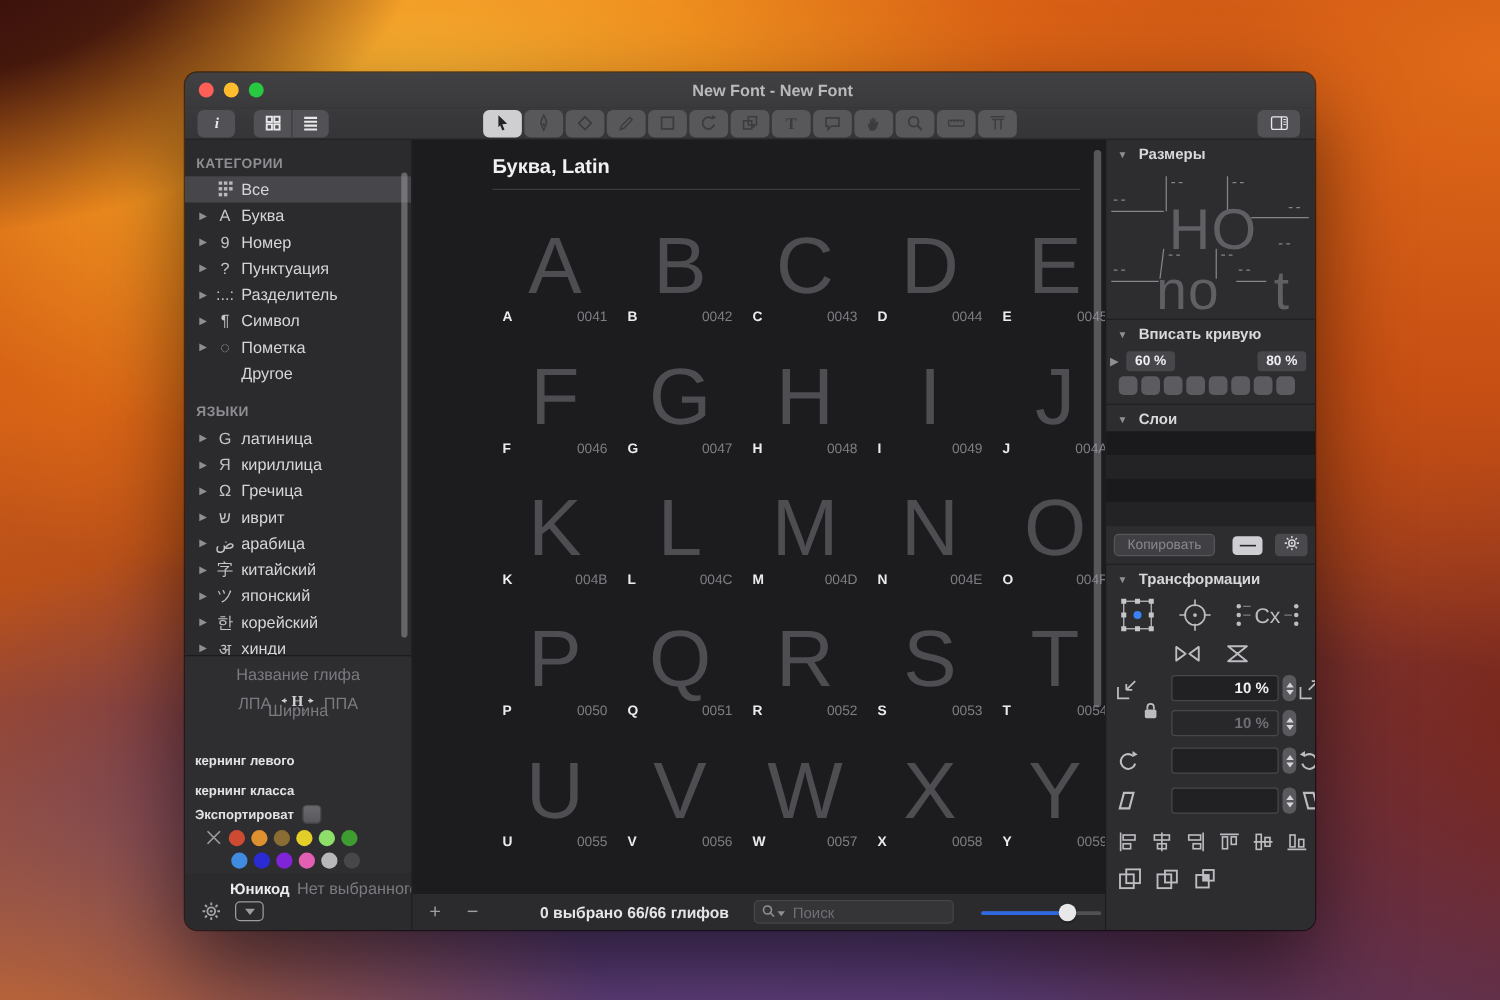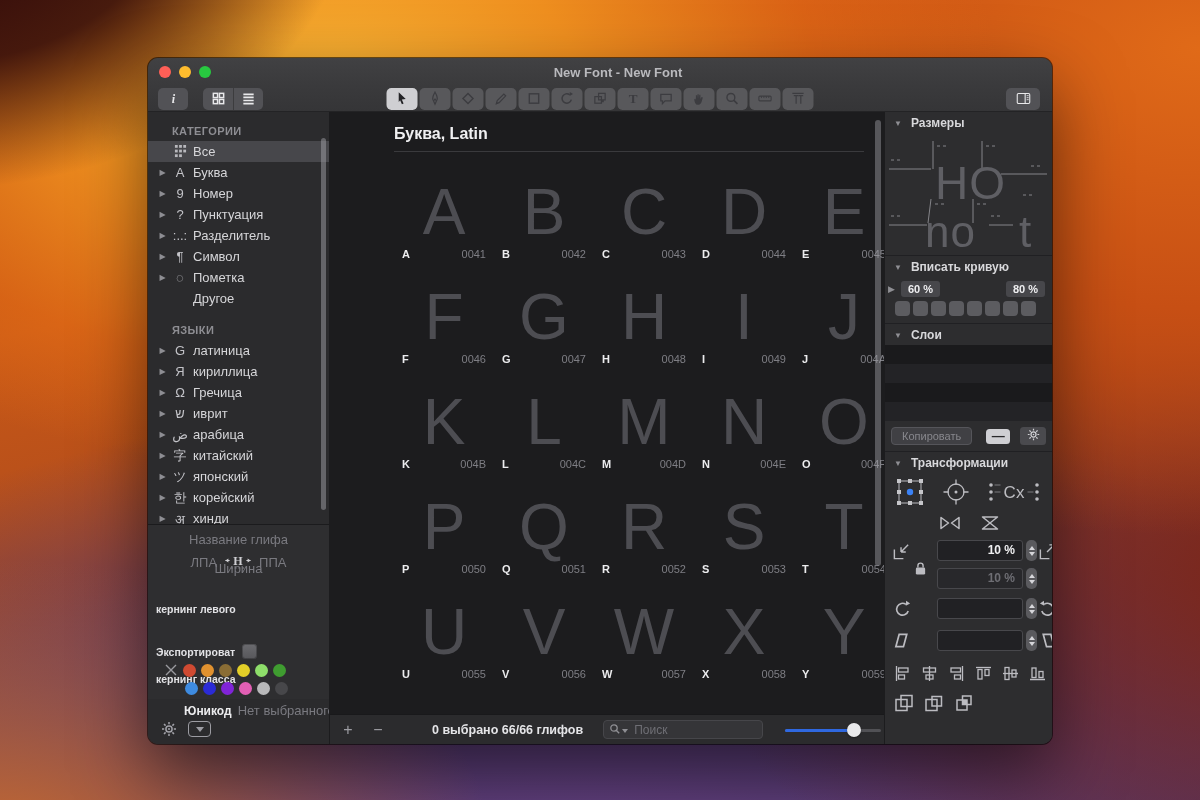--- a/index.html
+++ b/index.html
@@ -34,37 +34,37 @@
   .tool.sel { background:#cfcfd2; color:#232326; }
   .tool svg, .tbtn svg, .seg svg { width:15px; height:15px; display:block; }
   .btn-panel { position:absolute; right:12px; width:34px; }
   
   .content { display:flex; height:632px; }
   .left-col { width:182px; display:flex; flex-direction:column; background:#2b2b2d; border-right:1px solid #1c1c1e; }
   .main-col { width:554px; display:flex; flex-direction:column; }
   .right-panel { width:168px; background:#2d2d2f; border-left:1px solid #1c1c1e; position:relative; font-size:12px; color:#d6d6d9; }
   
   .sidebar { height:412px; overflow:hidden; position:relative; padding-top:6px; }
-  .shead { font-size:11px; font-weight:bold; color:#8e8e93; letter-spacing:.4px; padding:7px 0 4px 24px; }
+  .shead { font-size:11px; font-weight:bold; color:#8e8e93; letter-spacing:.4px; padding:7px 0 4px 9px; }
   .srow { height:21px; display:flex; align-items:center; padding-left:8px; font-size:13px; color:#d6d6d9; }
   .srow.sel { background:#47474b; }
   .arrow { width:13px; font-size:8px; color:#8e8e93; text-align:center; }
   .sicon { width:22px; text-align:center; font-size:13px; color:#c3c3c8; }
   .sicon svg { width:13px; height:13px; vertical-align:-2px; }
   .slabel { margin-left:2px; }
   .lang-gap { height:8px; }
   .sscroll { position:absolute; right:3px; top:26px; width:5px; height:372px; border-radius:3px; background:rgba(160,160,166,.5); }
   
   .ginfo { height:175px; background:#2e2e30; border-top:1px solid #1b1b1d; position:relative; }
   .gi-center { position:absolute; left:0; right:0; text-align:center; color:#7a7a80; font-size:13px; }
   .gi-name { top:7px; } .gi-width { top:36px; }
   .gi-sb { top:26px; display:flex; align-items:center; justify-content:center; gap:7px; }
   .gi-sb svg { width:28px; height:20px; }
   .gi-small { position:absolute; left:8px; font-size:10.5px; font-weight:bold; color:#e2e2e5; }
-  .gi-kl { top:78px; } .gi-kc { top:102px;margin-top:46px; }
+  .gi-kl { top:78px; } .gi-kc { top:102px; }
   .gi-exp { top:119px; display:flex; align-items:center; gap:7px;justify-content:center; }
   .checkbox { width:15px; height:15px; border-radius:3.5px; background:linear-gradient(#6b6b6f,#57575b); box-shadow:inset 0 0 0 1px rgba(0,0,0,.25); }
   .swatch-row { position:absolute; display:flex; align-items:center; gap:5px; }
   .sw1 { left:16px; top:138px; } .sw2 { left:37px; top:157px; }
   .x-ng { width:14px; height:14px; }
   .dot { width:13px; height:13px; border-radius:50%; }
   .gi-uni { position:absolute; top:178px; left:36px; right:0; display:flex; gap:6px; align-items:baseline; white-space:nowrap; overflow:hidden; }
   .uni-l { font-size:12px; font-weight:bold; color:#ececee; }
   .uni-v { font-size:13px; color:#7a7a80; }
   .gi-bottom { position:absolute; top:196px; left:13px; display:flex; align-items:center; gap:11px; color:#a2a2a8; }

